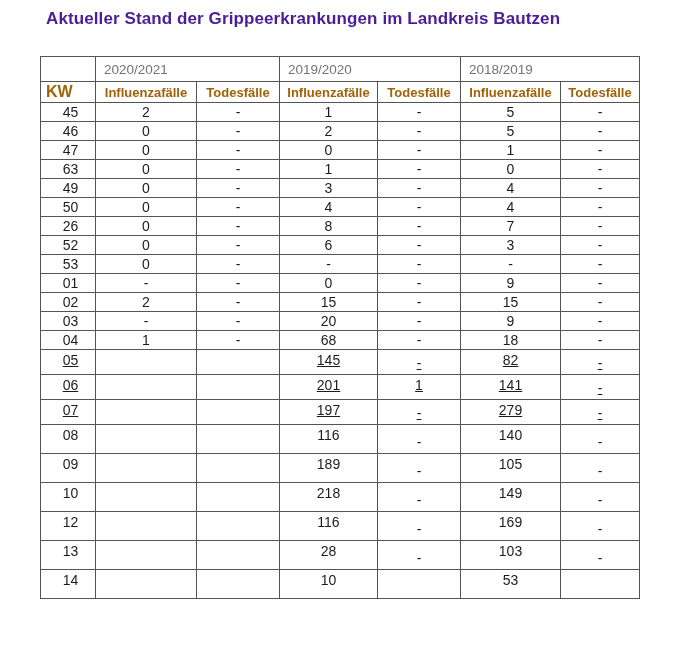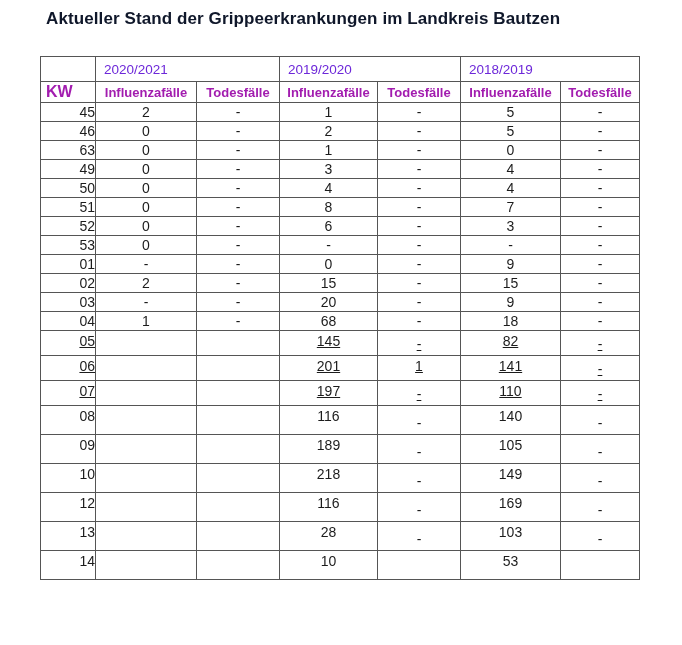--- a/index.html
+++ b/index.html
@@ -9,21 +9,21 @@
     overflow: hidden;
     font-family: "Liberation Sans", sans-serif;
     color: #1a1a1a;
   }
   .page { position: relative; width: 682px; height: 645px; }
   .doc-title {
     margin: 8px 0 8px 46px;
     font-size: 17px;
     font-weight: bold;
     line-height: 1.3;
-    color: #0f172a;
+    color: #4c1d95;
     letter-spacing: 0.1px;
   }
   .flu-table {
     margin: 26px 0 0 40px;
     border-collapse: collapse;
     table-layout: fixed;
   }
   .flu-table th, .flu-table td {
     border: 1px solid #555555;
     font-size: 14px;
@@ -41,39 +41,39 @@
   col.c-tod3 { width: 79px; }
 
   
   tr.season-row th {
     height: 25px;
     font-weight: normal;
     font-size: 13.5px;
     text-align: left;
     padding-left: 8px;
     vertical-align: middle;
-    color: #6d28d9;
+    color: #737373;
   }
   tr.subhead-row th {
     height: 21px;
     font-weight: bold;
     font-size: 13px;
     text-align: center;
     vertical-align: middle;
-    color: #a21caf;
+    color: #a16207;
   }
   tr.subhead-row th.kw-head {
     font-size: 16px;
     text-align: left;
     padding-left: 5px;
   }
 
   
   tbody td { text-align: center; vertical-align: middle; }
-  tbody td.kw { text-align: right; padding-left: 5px; }
+  tbody td.kw { text-align: center; padding-left: 5px; }
   tr.r-s td { height: 19px; }
   tr.r-m td { height: 25px; text-decoration: underline; }
   tr.r-l td { height: 29px; }
   tr.tall td { vertical-align: top; padding-top: 2px; }
   tr.tall td.dash-b { vertical-align: bottom; padding-bottom: 3px; }
 </style>
 </head>
 <body>
 
 <div class="page">
@@ -122,20 +122,29 @@
         <tr class="r-s">
           <td class="kw">46</td>
           <td>0</td>
           <td>-</td>
           <td>2</td>
           <td>-</td>
           <td>5</td>
           <td>-</td>
         </tr>
         <tr class="r-s">
+          <td class="kw">47</td>
+          <td>0</td>
+          <td>-</td>
+          <td>0</td>
+          <td>-</td>
+          <td>1</td>
+          <td>-</td>
+        </tr>
+        <tr class="r-s">
           <td class="kw">63</td>
           <td>0</td>
           <td>-</td>
           <td>1</td>
           <td>-</td>
           <td>0</td>
           <td>-</td>
         </tr>
         <tr class="r-s">
           <td class="kw">49</td>
@@ -149,21 +158,21 @@
         <tr class="r-s">
           <td class="kw">50</td>
           <td>0</td>
           <td>-</td>
           <td>4</td>
           <td>-</td>
           <td>4</td>
           <td>-</td>
         </tr>
         <tr class="r-s">
-          <td class="kw">51</td>
+          <td class="kw">26</td>
           <td>0</td>
           <td>-</td>
           <td>8</td>
           <td>-</td>
           <td>7</td>
           <td>-</td>
         </tr>
         <tr class="r-s">
           <td class="kw">52</td>
           <td>0</td>
@@ -235,21 +244,21 @@
           <td>1</td>
           <td>141</td>
           <td class="dash-b">-</td>
         </tr>
         <tr class="r-m tall">
           <td class="kw">07</td>
           <td></td>
           <td></td>
           <td>197</td>
           <td class="dash-b">-</td>
-          <td>110</td>
+          <td>279</td>
           <td class="dash-b">-</td>
         </tr>
         <tr class="r-l tall">
           <td class="kw">08</td>
           <td></td>
           <td></td>
           <td>116</td>
           <td class="dash-b">-</td>
           <td>140</td>
           <td class="dash-b">-</td>

